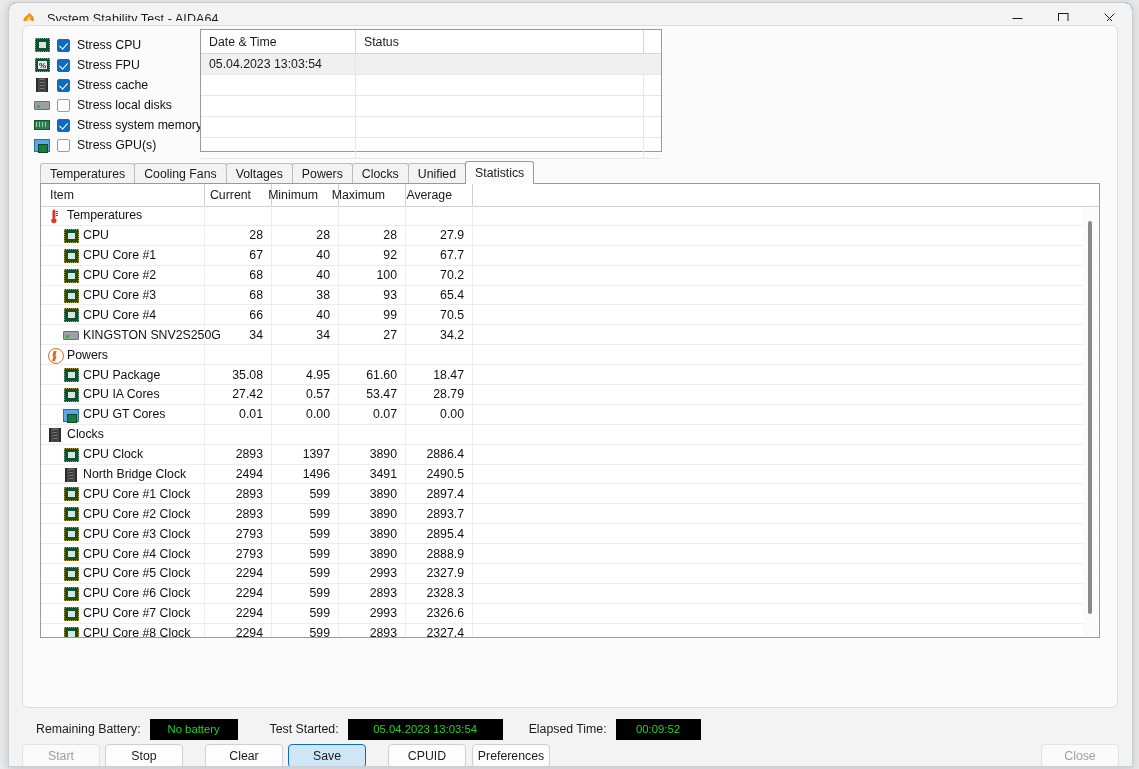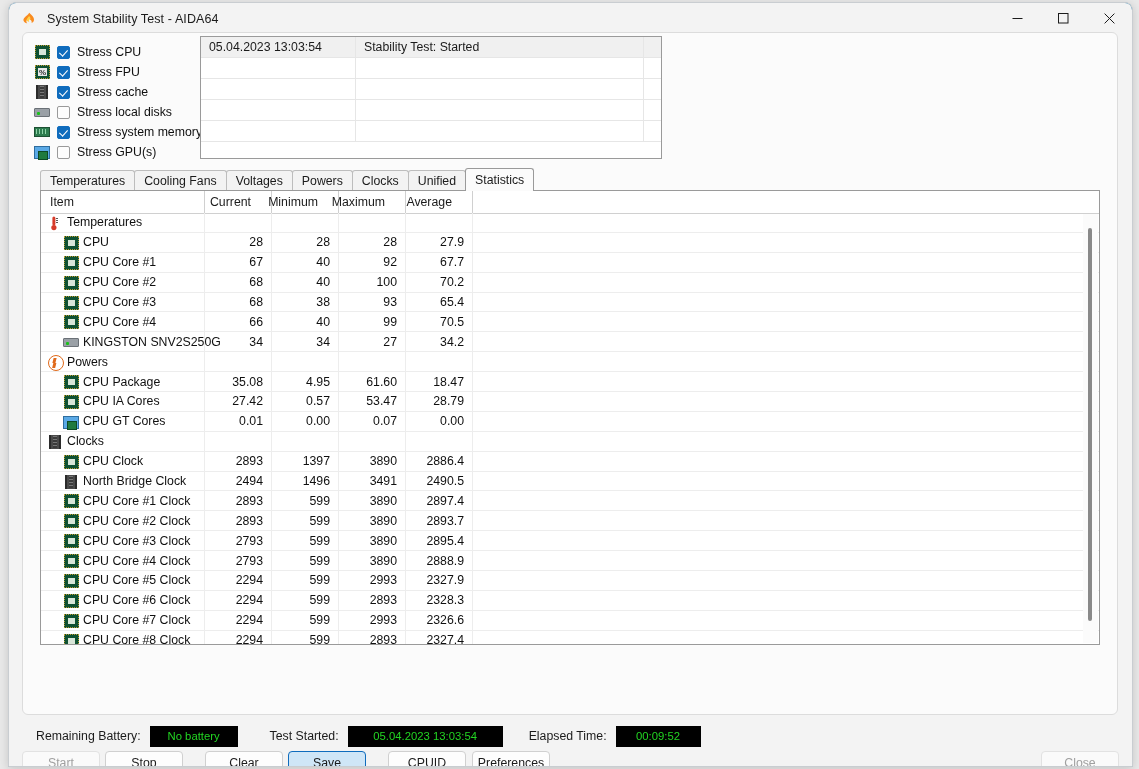--- a/index.html
+++ b/index.html
@@ -37,21 +37,21 @@
   }
   .win-buttons{margin-left:auto;display:flex;height:31px;}
   .win-btn{
     width:46px;height:31px;display:flex;align-items:center;justify-content:center;
     font-size:11px;color:#1b1b1b;
   }
   .win-btn svg{display:block;}
 
   
   .client{
-    position:absolute;left:0;top:25px;width:100%;height:732px;
+    position:absolute;left:0;top:18px;width:100%;height:732px;
     background:#f3f3f3;
   }
   .panel{
     position:absolute;left:13px;top:4px;width:1094px;height:681px;
     background:#fbfbfb;
     border:1px solid #dcdcdc;
     border-radius:6px;
   }
 
   
@@ -276,24 +276,28 @@
           <div class="stress-row">
             <span class="sicon">
               <span class="ic-gpu"></span>
             </span>
             <span class="cbox off"></span>
             <span class="slabel">Stress GPU(s)</span>
           </div>
         </div>
 
       <div class="logbox">
+        <div class="log-head">
+          <div class="log-h c1">Date &amp; Time</div>
+          <div class="log-h c2">Status</div>
+          <div class="log-h c3"></div>
+        </div>
         <div id="log-body">
             <div class="log-row sel">
               <div class="log-c c1">05.04.2023 13:03:54</div>
-              <div class="log-c c2">Stability Test: Started</div>
               <div class="log-c c3"></div>
             </div>
             <div class="log-row">
               <div class="log-c c1"></div>
               <div class="log-c c2"></div>
               <div class="log-c c3"></div>
             </div>
             <div class="log-row">
               <div class="log-c c1"></div>
               <div class="log-c c2"></div>

